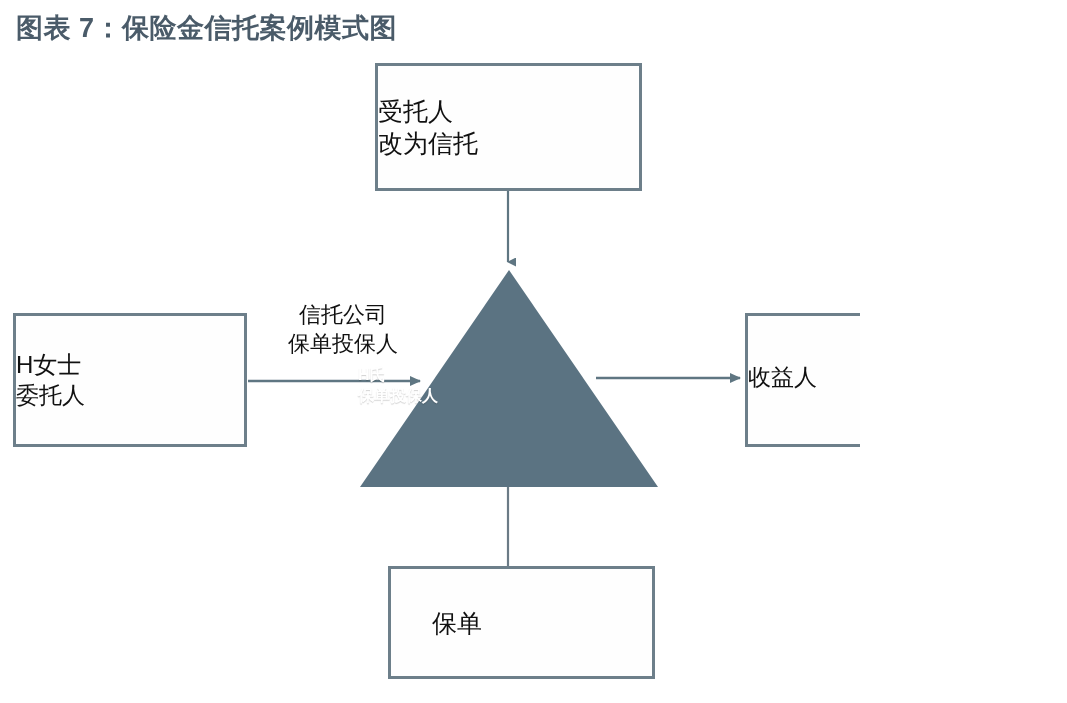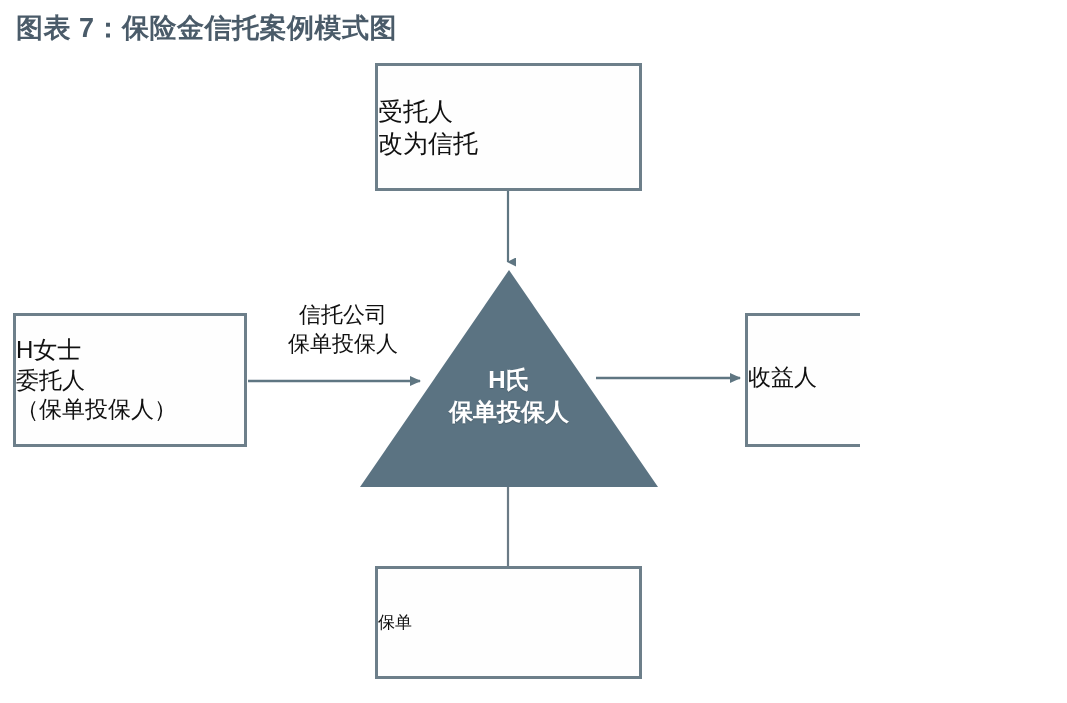--- a/index.html
+++ b/index.html
@@ -66,25 +66,26 @@
   #box-settlor .line-0 { font-weight: normal; font-size: 24px; }
   #box-beneficiary {
     left: 745px;
     top: 313px;
     width: 233px;
     height: 134px;
     font-size: 23px;
     font-family: Liberation Mono, monospace;
   }
   #box-policy {
-    left: 375px;
+    left: 388px;
     top: 566px;
     width: 267px;
     height: 113px;
-    font-size: 17px;
+    font-size: 25px;
+    padding-left: 41px;
   }
 
   
   #triangle-wrap {
     position: absolute;
     left: 358px;
     top: 268px;
     width: 302px;
     height: 221px;
   }
@@ -92,23 +93,22 @@
     position: absolute;
     left: 0;
     top: 0;
     display: block;
   }
   #triangle-label {
     position: absolute;
     left: 0;
     top: 96px;
     width: 302px;
-    text-align: center;
     color: #ffffff;
-    font-size: 24px;
+    font-size: 16px;
     font-weight: bold;
     line-height: 1.32;
     text-shadow: 0 1px 1px rgba(0,0,0,0.18);
   }
   #triangle-label .line { display: block; white-space: nowrap; }
 
   
   #connectors {
     position: absolute;
     left: 0;
@@ -176,21 +176,20 @@
   </svg>
 
   <div class="node-box" id="box-trustee">
     <span class="line line-0">受托人</span>
     <span class="line line-1">改为信托</span>
   </div>
 
   <div class="node-box" id="box-settlor">
     <span class="line line-0">H女士</span>
     <span class="line line-1">委托人</span>
-    <span class="line line-2">（保单投保人）</span>
   </div>
 
   <div id="edge-label-policy-change">
     <span class="line">信托公司</span>
     <span class="line">保单投保人</span>
   </div>
 
   <div id="triangle-wrap">
     <svg width="302" height="221" viewBox="0 0 302 221" xmlns="http://www.w3.org/2000/svg">
       <polygon points="151,2 300,219 2,219" fill="#5b7382"></polygon>

